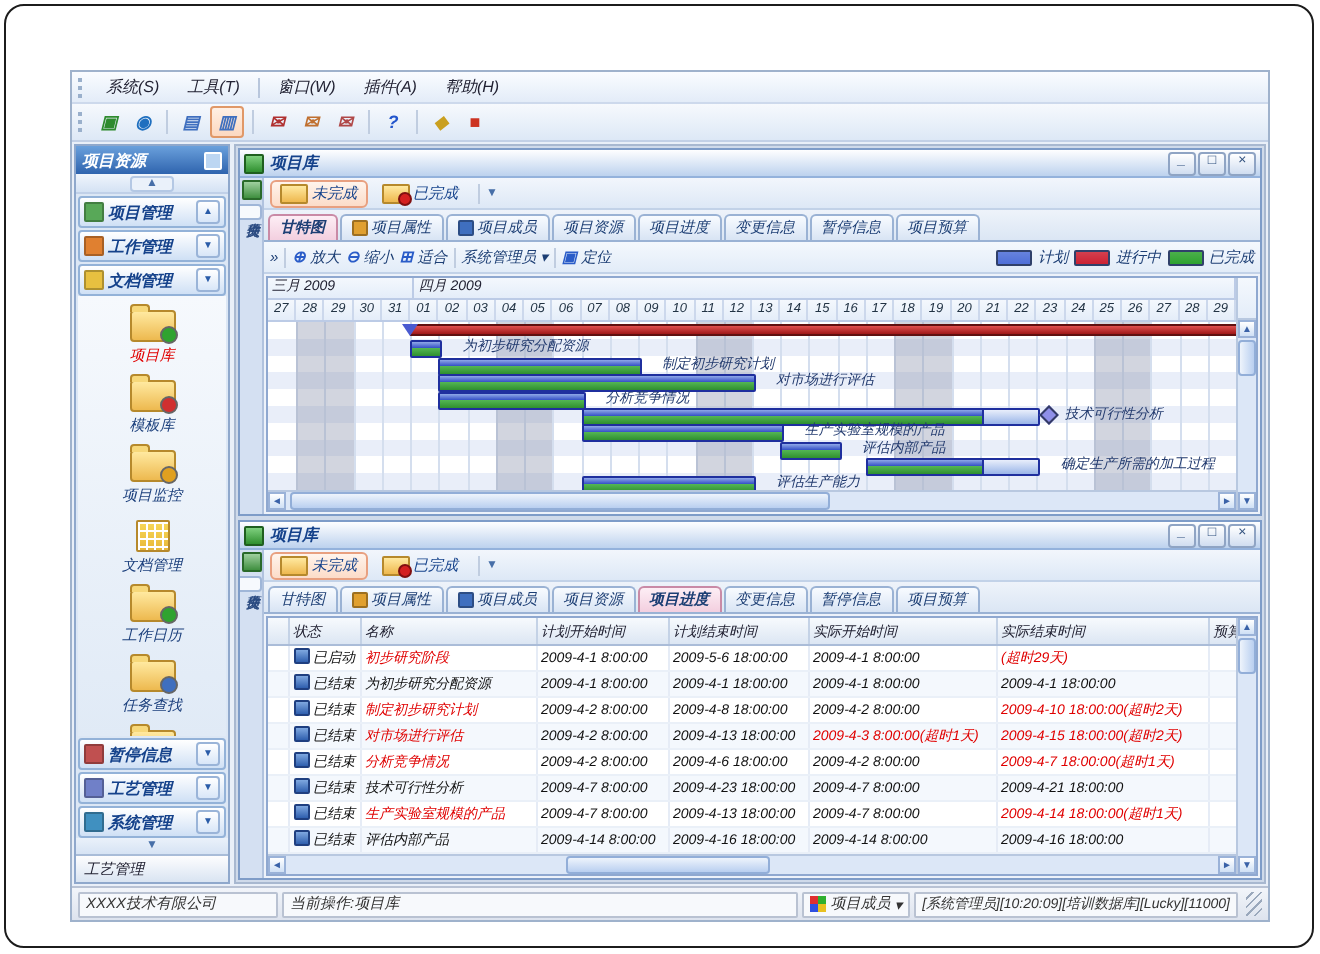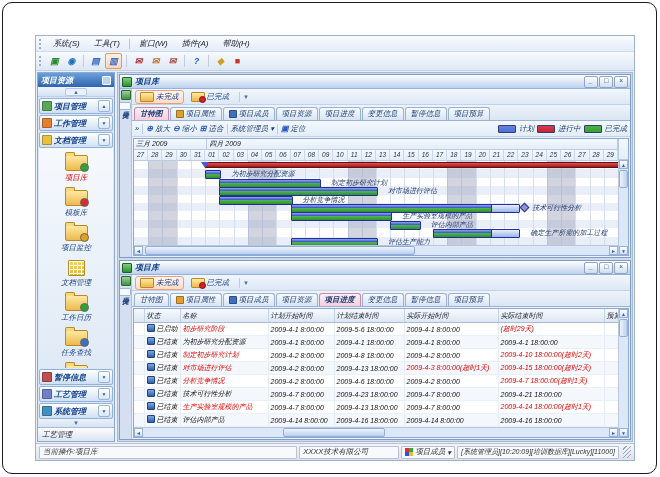--- a/index.html
+++ b/index.html
@@ -692,22 +692,22 @@
                 </div>
               </div>
             </div>
           </div>
         </div>
 
       </div>
     </div>
 
     <div class="statusbar">
+      <span class="sb-box" style="width:92px">XXXX技术有限公司</span>
       <span class="sb-box" style="flex:1">当前操作:项目库</span>
-      <span class="sb-box" style="width:92px">XXXX技术有限公司</span>
       <span class="sb-box">
         <span class="quad">
           <i style="background:#e03030"></i>
             <i style="background:#30b030"></i>
             <i style="background:#3050e0"></i>
             <i style="background:#e8c020"></i>
         </span>
         <span>项目成员</span>&nbsp;▾
       </span>
       <span class="sb-box" style="font-size:7px">[系统管理员][10:20:09][培训数据库][Lucky][11000]</span>

